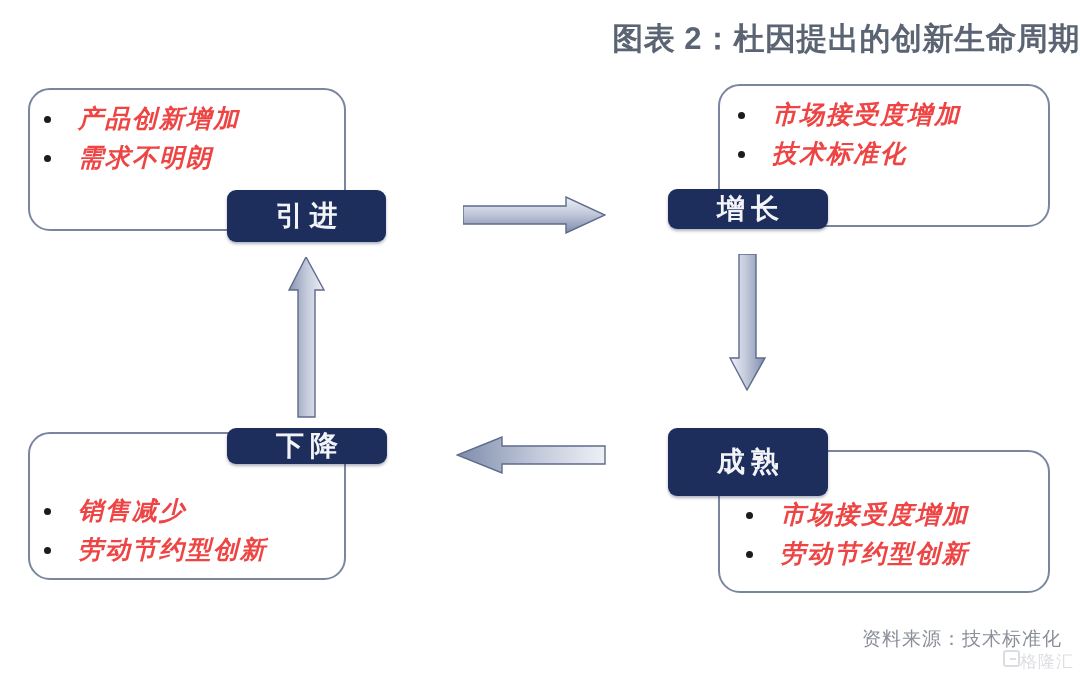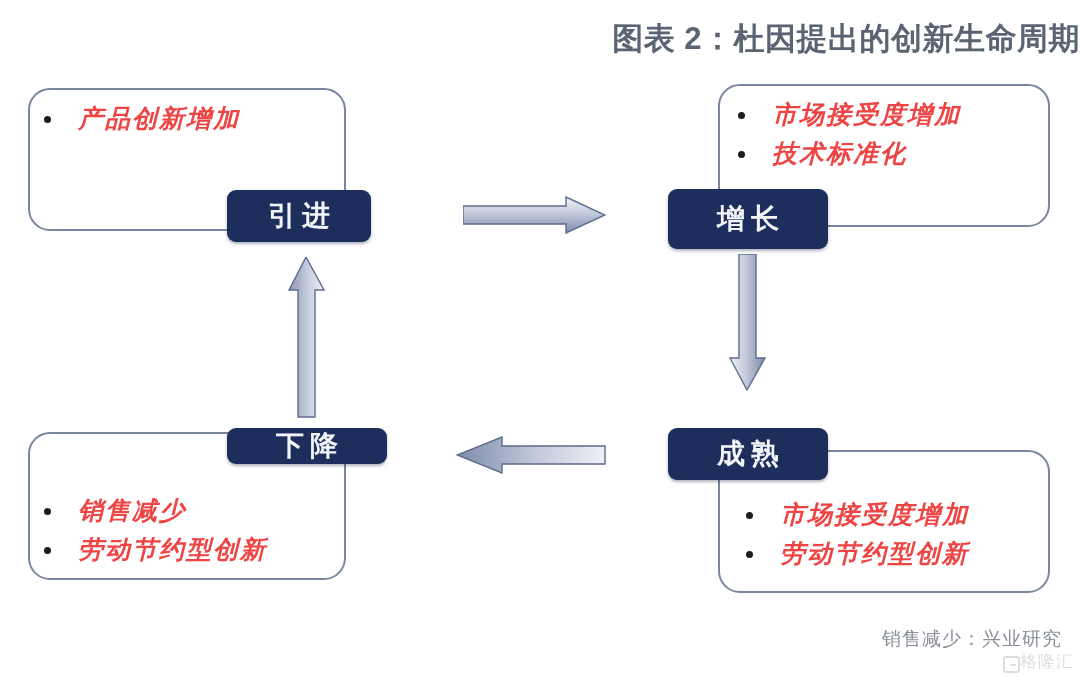--- a/index.html
+++ b/index.html
@@ -111,21 +111,21 @@
     letter-spacing: 1px;
     white-space: nowrap;
   }
 
   
   #watermark {
     position: absolute;
     right: 6px;
     top: 650px;
     display: flex;
-    align-items: flex-end;
+    align-items: flex-start;
     opacity: 0.5;
   }
   #watermark .wm-mark {
     width: 17px;
     height: 17px;
     border: 2px solid #b9bdc4;
     border-radius: 3px;
     box-sizing: border-box;
     position: relative;
   }
@@ -148,36 +148,37 @@
 </head>
 <body>
 
 <div id="figure">
 
   <div id="figure-title">图表 2：杜因提出的创新生命周期</div>
 
   <div class="phase-box" style="left:28px; top:88px; width:318px; height:143px;"></div>
   <ul class="bullet-list" style="left:34px; top:100px; width:310px;">
     <li class="bullet-item">产品创新增加</li>
-  </ul>
-  <div class="stage-label" style="left:227px; top:190px; width:144px; height:52px;">引进</div>
+    <li class="bullet-item">需求不明朗</li>
+  </ul>
+  <div class="stage-label" style="left:227px; top:190px; width:159px; height:52px;">引进</div>
 
   <div class="phase-box" style="left:718px; top:84px; width:332px; height:143px;"></div>
   <ul class="bullet-list" style="left:728px; top:96px; width:322px;">
     <li class="bullet-item">市场接受度增加</li>
     <li class="bullet-item">技术标准化</li>
   </ul>
-  <div class="stage-label" style="left:668px; top:189px; width:160px; height:60px;">增长</div>
+  <div class="stage-label" style="left:668px; top:189px; width:160px; height:40px;">增长</div>
 
   <div class="phase-box" style="left:718px; top:450px; width:332px; height:143px;"></div>
   <ul class="bullet-list" style="left:736px; top:496px; width:320px;">
     <li class="bullet-item">市场接受度增加</li>
     <li class="bullet-item">劳动节约型创新</li>
   </ul>
-  <div class="stage-label" style="left:668px; top:428px; width:160px; height:52px;">成熟</div>
+  <div class="stage-label" style="left:668px; top:428px; width:160px; height:68px;">成熟</div>
 
   <div class="phase-box" style="left:28px; top:432px; width:318px; height:148px;"></div>
   <ul class="bullet-list" style="left:34px; top:492px; width:312px;">
     <li class="bullet-item">销售减少</li>
     <li class="bullet-item">劳动节约型创新</li>
   </ul>
   <div class="stage-label" style="left:227px; top:428px; width:160px; height:36px;">下降</div>
 
   <div class="arrow" style="left:463px; top:196px; width:143px; height:38px;">
     <svg width="143" height="38" viewBox="0 0 143 38">
@@ -224,20 +225,20 @@
         <linearGradient id="gradUp" x1="0" y1="0" x2="1" y2="0">
           <stop offset="0%" stop-color="#8894b2"></stop>
           <stop offset="50%" stop-color="#c3cadb"></stop>
           <stop offset="100%" stop-color="#eef0f6"></stop>
         </linearGradient>
       </defs>
       <polygon points="18,0 36,33 27,33 27,160 10,160 10,33 1,33" fill="url(#gradUp)" stroke="#5d6b8c" stroke-width="1.4"></polygon>
     </svg>
   </div>
 
-  <div id="source-note">销售减少：兴业研究</div>
+  <div id="source-note">资料来源：技术标准化</div>
 
   <div id="watermark">
     <span class="wm-mark"></span>
     <span class="wm-text">格隆汇</span>
   </div>
 
 </div>
 
 </body></html>

